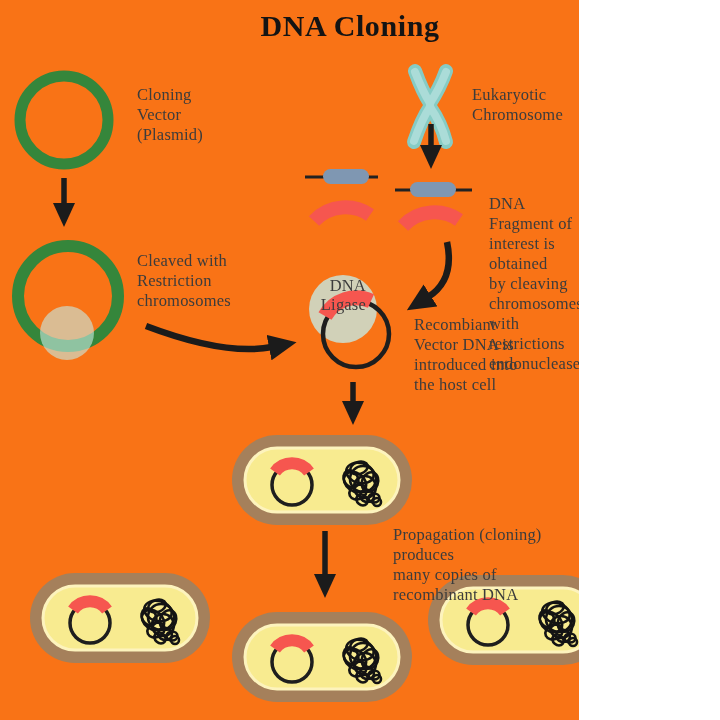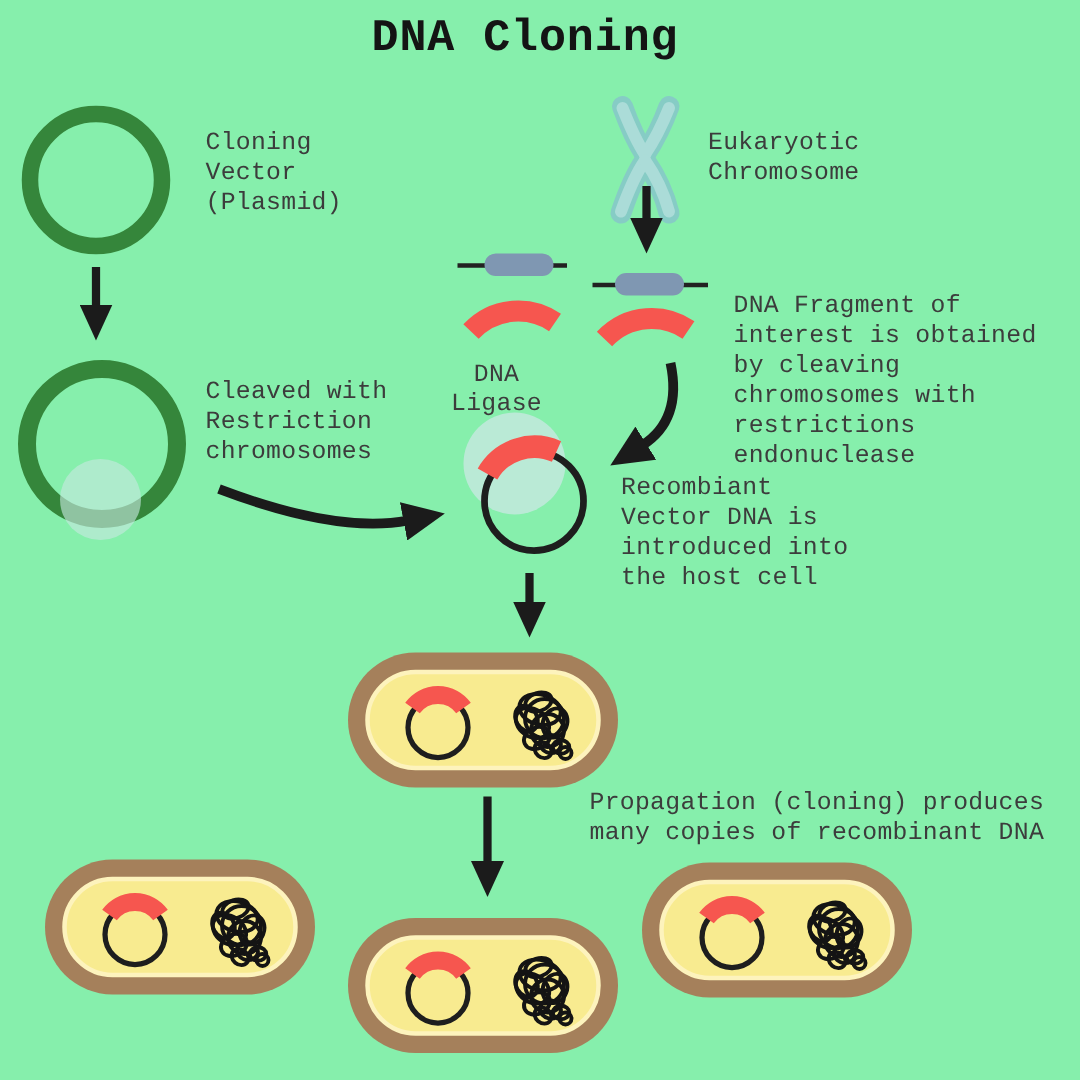--- a/index.html
+++ b/index.html
@@ -1,28 +1,28 @@
 <!DOCTYPE html>
 <html style="--plasmid-green: #35863b; --teal-highlight: #c7e8e1; --chromosome-teal: #abdcd8; --chromosome-teal-dark: #86ccc5; --insert-red: #f6564f; --fragment-gray: #7f97b2; --cell-wall-brown: #a5805b; --cytoplasm-yellow: #f8eb90; --cytoplasm-edge: #fdf3bd; --arrow-black: #1b1b1b; --text: #3c3c3c;"><head>
 <meta charset="utf-8">
 <style>
   html,body{margin:0;padding:0;background:#ffffff;}
   .stage{
-    position:relative;width:720px;height:720px;background:#86efac;
-    font-family:Liberation Mono, monospace;overflow:hidden;
+    position:relative;width:579px;height:720px;background:#f97316;
+    font-family:Liberation Serif, serif;overflow:hidden;
   }
   .lbl{
     position:absolute;color:var(--text,#3c3c3c);font-size:16.5px;line-height:20px;
     white-space:pre-line;letter-spacing:.2px;
   }
   .title{
     position:absolute;top:9px;left:0;width:700px;text-align:center;
     font-size:30px;font-weight:700;color:#141414;letter-spacing:.6px;
   }
-  .center{text-align:center;}
+  .center{text-align:right;margin-top:36px;}
   svg{position:absolute;top:0;left:0;}
   .green-ring{fill:none;stroke:var(--plasmid-green,#35863b);}
   .teal{fill:var(--teal-highlight,#c7e8e1);}
   .arrow{stroke:var(--arrow-black,#1b1b1b);fill:none;}
   .ah{fill:var(--arrow-black,#1b1b1b);}
   .redband{stroke:var(--insert-red,#f6564f);fill:none;}
   .capsule{fill:var(--fragment-gray,#7f97b2);}
   .fragline{stroke:#222222;stroke-width:3;}
   .cellwall{fill:var(--cell-wall-brown,#a5805b);}
   .cyto{fill:var(--cytoplasm-yellow,#f8eb90);stroke:var(--cytoplasm-edge,#fdf3bd);stroke-width:3;}

